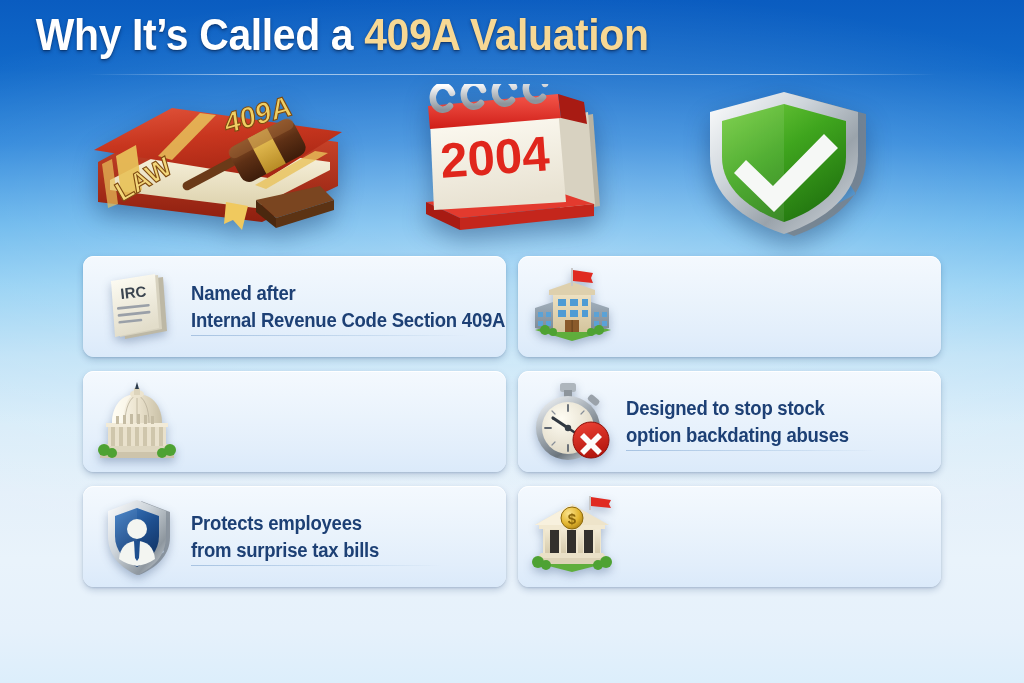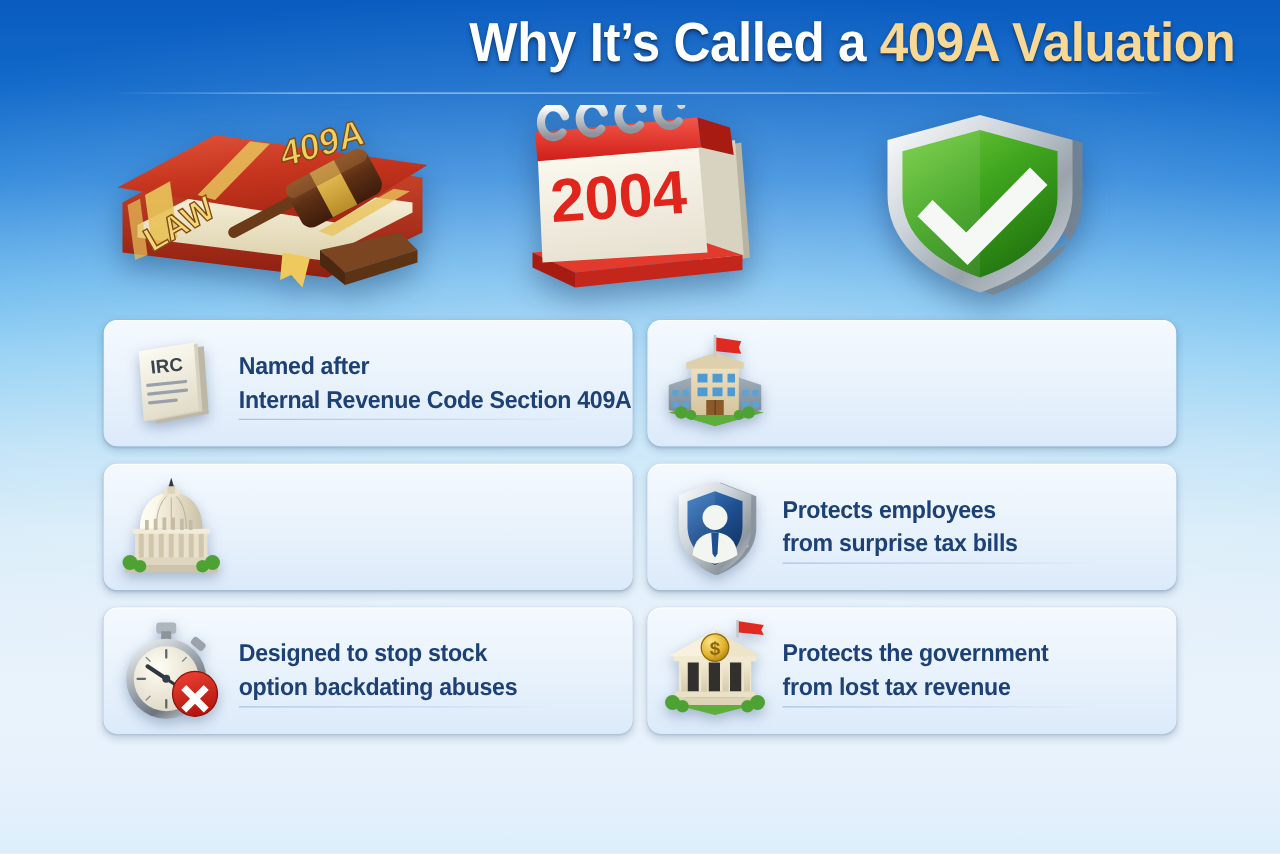--- a/index.html
+++ b/index.html
@@ -19,21 +19,21 @@
         #e4f0fa 72%,
         #e9f3fb 82%,
         #e6f1fb 92%,
         #dceefb 100%);
     position:relative;
   }
 
   
   .title-wrap{
     position:absolute; left:0; right:0; top:12px;
-    text-align:right;
+    text-align:left;
   }
   .title{
     font-size:44px;
     font-weight:bold;
     letter-spacing:-0.4px;
     line-height:1.05;
     white-space:nowrap;
     text-shadow:0 2px 4px rgba(0,20,60,0.45), 0 1px 1px rgba(0,0,0,0.25);
     transform:scaleX(0.93);
     transform-origin:center;
@@ -397,20 +397,78 @@
             <circle cx="20" cy="71" r="5"></circle>
           <circle cx="70" cy="71" r="5"></circle>
             <circle cx="78" cy="68" r="6"></circle>
         </g>
       </svg>
     </div>
   </div>
 
   <div class="card">
     <div class="card-icon">
+      <svg width="86" height="84" viewBox="0 0 86 84">
+        <defs>
+          <linearGradient id="swRim" x1="0.2" y1="0" x2="0.8" y2="1">
+            <stop offset="0" stop-color="#eef1f3"></stop>
+              <stop offset="0.4" stop-color="#a3acb4"></stop>
+            <stop offset="0.75" stop-color="#6b747c"></stop>
+              <stop offset="1" stop-color="#c4ccd2"></stop>
+          </linearGradient>
+          <radialGradient id="swFace" cx="0.38" cy="0.32" r="0.75">
+            <stop offset="0" stop-color="#fffdf3"></stop>
+              <stop offset="1" stop-color="#ddd6c3"></stop>
+          </radialGradient>
+          <linearGradient id="xRed" x1="0" y1="0" x2="0.3" y2="1">
+            <stop offset="0" stop-color="#ef4436"></stop>
+              <stop offset="1" stop-color="#b5170f"></stop>
+          </linearGradient>
+        </defs>
+
+        <rect x="31" y="3" width="16" height="9" rx="2.5" fill="#aeb6bd"></rect>
+        <rect x="35" y="10" width="8" height="7" fill="#8d959c"></rect>
+
+        <g transform="rotate(40 63 22)">
+            <rect x="57" y="16" width="12" height="7" rx="2.5" fill="#9aa2aa"></rect>
+          </g>
+
+        <circle cx="39" cy="48" r="32" fill="url(#swRim)"></circle>
+        <circle cx="39" cy="48" r="26" fill="url(#swFace)"></circle>
+
+        <g stroke="#5e6670" stroke-width="1.8" stroke-linecap="round">
+          <line x1="39" y1="25" x2="39" y2="31"></line>
+          <line x1="62" y1="48" x2="56" y2="48"></line>
+          <line x1="39" y1="71" x2="39" y2="65"></line>
+          <line x1="16" y1="48" x2="22" y2="48"></line>
+        </g>
+        <g stroke="#868e98" stroke-width="1.2" stroke-linecap="round">
+          <line x1="55" y1="31" x2="52" y2="34"></line>
+            <line x1="55" y1="65" x2="52" y2="62"></line>
+          <line x1="23" y1="65" x2="26" y2="62"></line>
+            <line x1="23" y1="31" x2="26" y2="34"></line>
+        </g>
+
+        <line x1="39" y1="48" x2="24" y2="38" stroke="#2f3740" stroke-width="3.2" stroke-linecap="round"></line>
+        <line x1="39" y1="48" x2="54" y2="58" stroke="#2f3740" stroke-width="2.6" stroke-linecap="round"></line>
+        <circle cx="39" cy="48" r="3.2" fill="#353d46"></circle>
+
+        <circle cx="62" cy="60" r="18" fill="url(#xRed)"></circle>
+        <circle cx="62" cy="60" r="18" fill="none" stroke="#8d0f09" stroke-width="1"></circle>
+        <path d="M55 53 L62 60 L69 53 L73 57 L66 64 L73 71 L69 75 L62 68 L55 75 L51 71 L58 64 L51 57 Z" fill="#fdfdfb"></path>
+      </svg>
+    </div>
+    <div class="card-text">
+      <div class="card-line">Designed to stop stock</div>
+      <div class="card-line l2">option backdating abuses</div>
+    </div>
+  </div>
+
+  <div class="card">
+    <div class="card-icon">
       <svg width="78" height="82" viewBox="0 0 78 82">
         <defs>
           <linearGradient id="bsRim" x1="0" y1="0" x2="1" y2="1">
             <stop offset="0" stop-color="#ffffff"></stop>
               <stop offset="0.4" stop-color="#cdd4da"></stop>
             <stop offset="0.75" stop-color="#8e979f"></stop>
               <stop offset="1" stop-color="#d8dee3"></stop>
           </linearGradient>
           <linearGradient id="bsBlue" x1="0.2" y1="0" x2="0.8" y2="1">
             <stop offset="0" stop-color="#3a77bd"></stop>
@@ -429,78 +487,20 @@
       </svg>
     </div>
     <div class="card-text">
       <div class="card-line">Protects employees</div>
       <div class="card-line l2">from surprise tax bills</div>
     </div>
   </div>
 
   <div class="card">
     <div class="card-icon">
-      <svg width="86" height="84" viewBox="0 0 86 84">
-        <defs>
-          <linearGradient id="swRim" x1="0.2" y1="0" x2="0.8" y2="1">
-            <stop offset="0" stop-color="#eef1f3"></stop>
-              <stop offset="0.4" stop-color="#a3acb4"></stop>
-            <stop offset="0.75" stop-color="#6b747c"></stop>
-              <stop offset="1" stop-color="#c4ccd2"></stop>
-          </linearGradient>
-          <radialGradient id="swFace" cx="0.38" cy="0.32" r="0.75">
-            <stop offset="0" stop-color="#fffdf3"></stop>
-              <stop offset="1" stop-color="#ddd6c3"></stop>
-          </radialGradient>
-          <linearGradient id="xRed" x1="0" y1="0" x2="0.3" y2="1">
-            <stop offset="0" stop-color="#ef4436"></stop>
-              <stop offset="1" stop-color="#b5170f"></stop>
-          </linearGradient>
-        </defs>
-
-        <rect x="31" y="3" width="16" height="9" rx="2.5" fill="#aeb6bd"></rect>
-        <rect x="35" y="10" width="8" height="7" fill="#8d959c"></rect>
-
-        <g transform="rotate(40 63 22)">
-            <rect x="57" y="16" width="12" height="7" rx="2.5" fill="#9aa2aa"></rect>
-          </g>
-
-        <circle cx="39" cy="48" r="32" fill="url(#swRim)"></circle>
-        <circle cx="39" cy="48" r="26" fill="url(#swFace)"></circle>
-
-        <g stroke="#5e6670" stroke-width="1.8" stroke-linecap="round">
-          <line x1="39" y1="25" x2="39" y2="31"></line>
-          <line x1="62" y1="48" x2="56" y2="48"></line>
-          <line x1="39" y1="71" x2="39" y2="65"></line>
-          <line x1="16" y1="48" x2="22" y2="48"></line>
-        </g>
-        <g stroke="#868e98" stroke-width="1.2" stroke-linecap="round">
-          <line x1="55" y1="31" x2="52" y2="34"></line>
-            <line x1="55" y1="65" x2="52" y2="62"></line>
-          <line x1="23" y1="65" x2="26" y2="62"></line>
-            <line x1="23" y1="31" x2="26" y2="34"></line>
-        </g>
-
-        <line x1="39" y1="48" x2="24" y2="38" stroke="#2f3740" stroke-width="3.2" stroke-linecap="round"></line>
-        <line x1="39" y1="48" x2="54" y2="58" stroke="#2f3740" stroke-width="2.6" stroke-linecap="round"></line>
-        <circle cx="39" cy="48" r="3.2" fill="#353d46"></circle>
-
-        <circle cx="62" cy="60" r="18" fill="url(#xRed)"></circle>
-        <circle cx="62" cy="60" r="18" fill="none" stroke="#8d0f09" stroke-width="1"></circle>
-        <path d="M55 53 L62 60 L69 53 L73 57 L66 64 L73 71 L69 75 L62 68 L55 75 L51 71 L58 64 L51 57 Z" fill="#fdfdfb"></path>
-      </svg>
-    </div>
-    <div class="card-text">
-      <div class="card-line">Designed to stop stock</div>
-      <div class="card-line l2">option backdating abuses</div>
-    </div>
-  </div>
-
-  <div class="card">
-    <div class="card-icon">
       <svg width="90" height="82" viewBox="0 0 90 82">
         <defs>
           <linearGradient id="bnkG" x1="0" y1="0" x2="0" y2="1">
             <stop offset="0" stop-color="#f4ecd6"></stop>
               <stop offset="1" stop-color="#d6cbac"></stop>
           </linearGradient>
           <radialGradient id="coinG" cx="0.35" cy="0.3" r="0.8">
             <stop offset="0" stop-color="#fbe38c"></stop>
               <stop offset="0.6" stop-color="#e3b630"></stop>
               <stop offset="1" stop-color="#a87d12"></stop>
@@ -538,19 +538,15 @@
         <path d="M64 1 L84 4 L82 8 L84 12 L64 10 Z" fill="#e02a21"></path>
 
         <g fill="#4ea233">
           <circle cx="11" cy="66" r="6"></circle>
             <circle cx="19" cy="69" r="5"></circle>
           <circle cx="71" cy="69" r="5"></circle>
             <circle cx="79" cy="66" r="6"></circle>
         </g>
       </svg>
     </div>
-    <div class="card-text">
-      <div class="card-line">Protects the government</div>
-      <div class="card-line l2">from lost tax revenue</div>
-    </div>
   </div>
 
 </div>
 
 </body></html>

